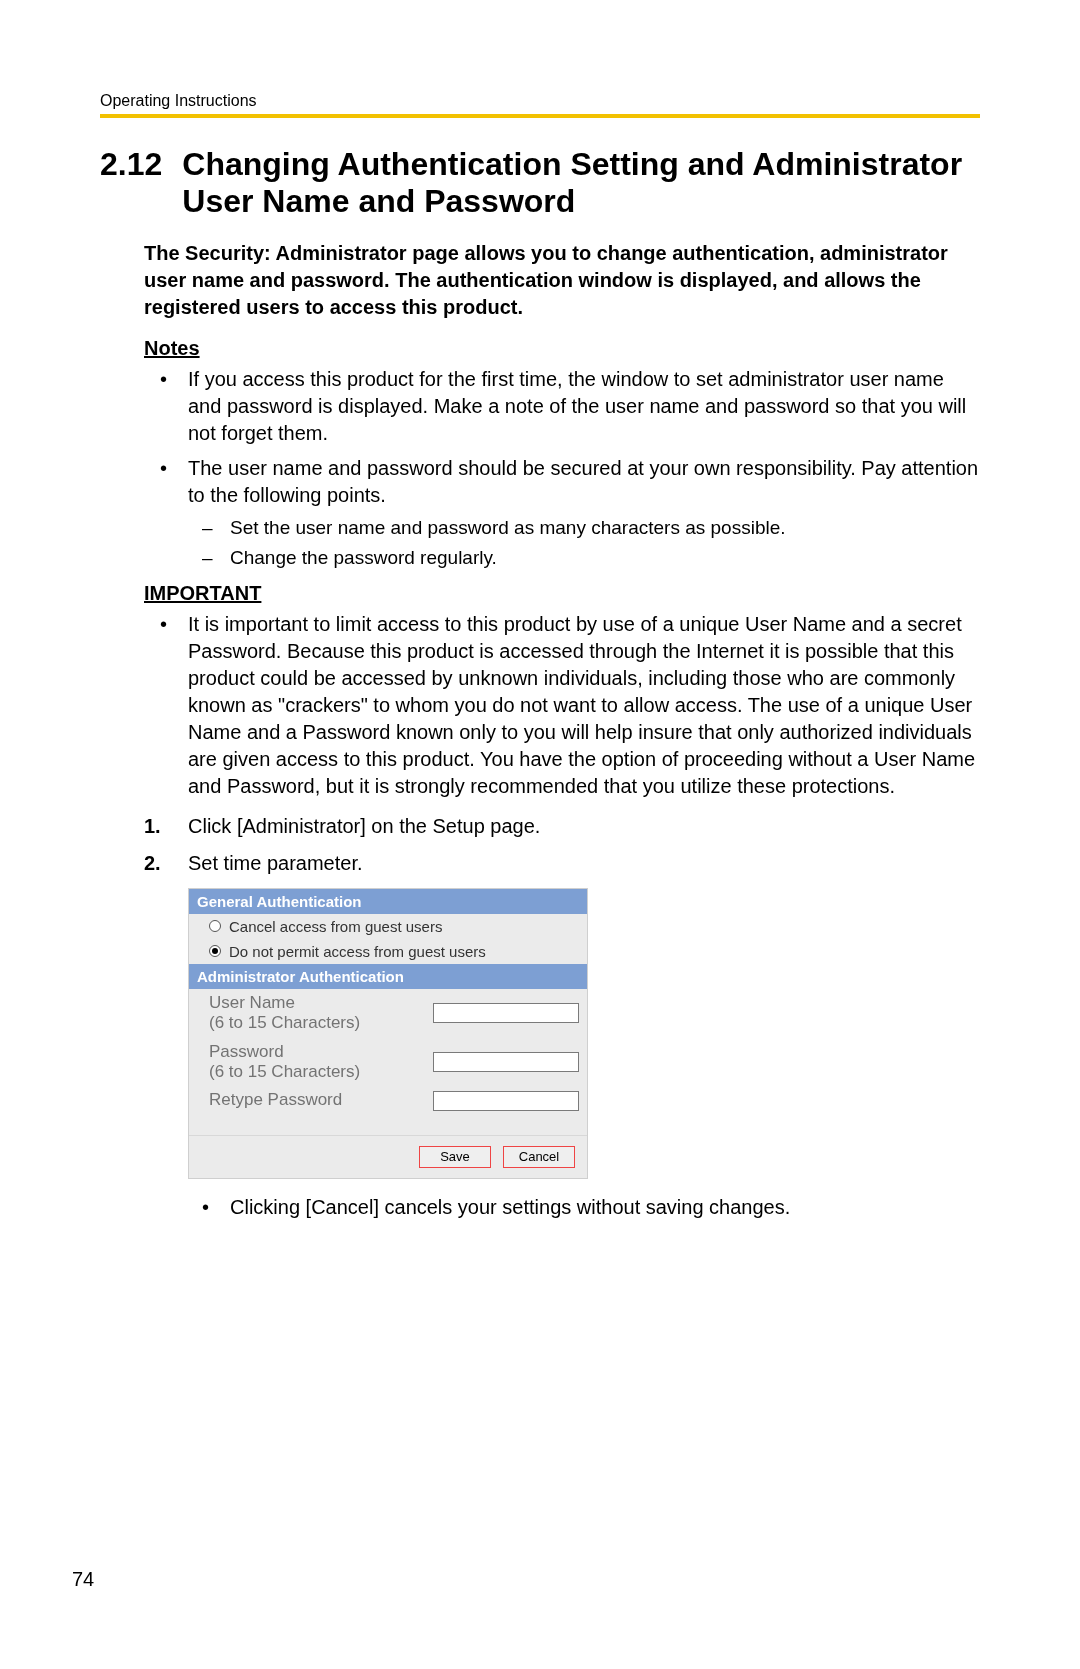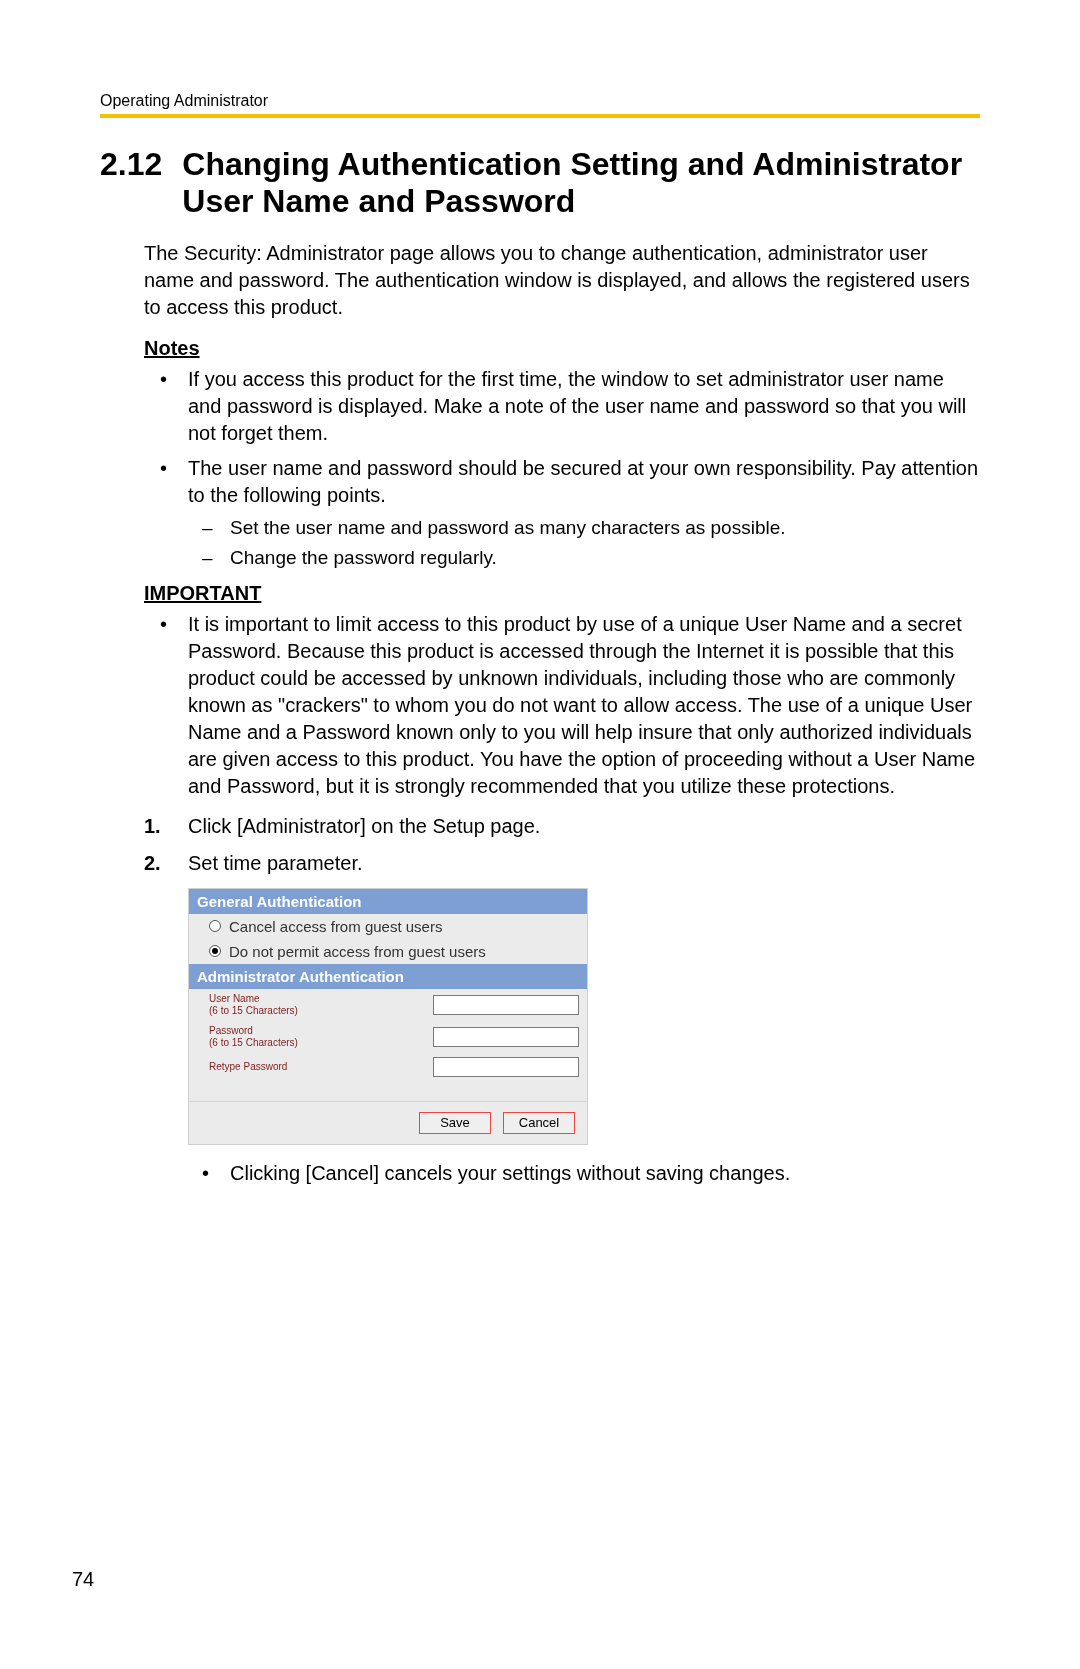--- a/index.html
+++ b/index.html
@@ -41,20 +41,21 @@
     }
     .section-heading {
       font-size: 32px;
       font-weight: bold;
       line-height: 1.15;
     }
     .intro {
       font-size: 20px;
       line-height: 1.35;
       margin: 8px 0 16px 44px;
+      font-weight: bold;
     }
     .subhead {
       font-size: 20px;
       font-weight: bold;
       text-decoration: underline;
       margin: 8px 0 6px 44px;
     }
     ul.bullets {
       list-style: none;
       margin: 0 0 10px 88px;
@@ -143,22 +144,22 @@
       top: 2px;
       width: 6px;
       height: 6px;
       background: #000;
       border-radius: 50%;
     }
     .field-row {
       display: flex;
       align-items: center;
       padding: 4px 8px 4px 20px;
-      font-size: 10px;
-      color: #7f1d1d;
+      font-size: 17px;
+      color: #737373;
     }
     .field-label {
       width: 230px;
       line-height: 1.2;
     }
     .field-input {
       width: 150px;
       height: 20px;
       border: 1px solid #7a7a7a;
       background: #fff;
@@ -202,21 +203,21 @@
       position: absolute;
       left: 72px;
       bottom: 78px;
       font-size: 20px;
     }
   </style>
 </head>
 <body>
 
 <div class="page">
-  <div class="running-header">Operating Administrator</div>
+  <div class="running-header">Operating Instructions</div>
   <div class="yellow-rule"></div>
 
   <div class="section-title">
     <div class="section-number">2.12</div>
     <div class="section-heading">Changing Authentication Setting and Administrator User Name and Password</div>
   </div>
 
   <div class="intro">The Security: Administrator page allows you to change authentication, administrator user name and password. The authentication window is displayed, and allows the registered users to access this product.</div>
 
   <div class="subhead">Notes</div>

